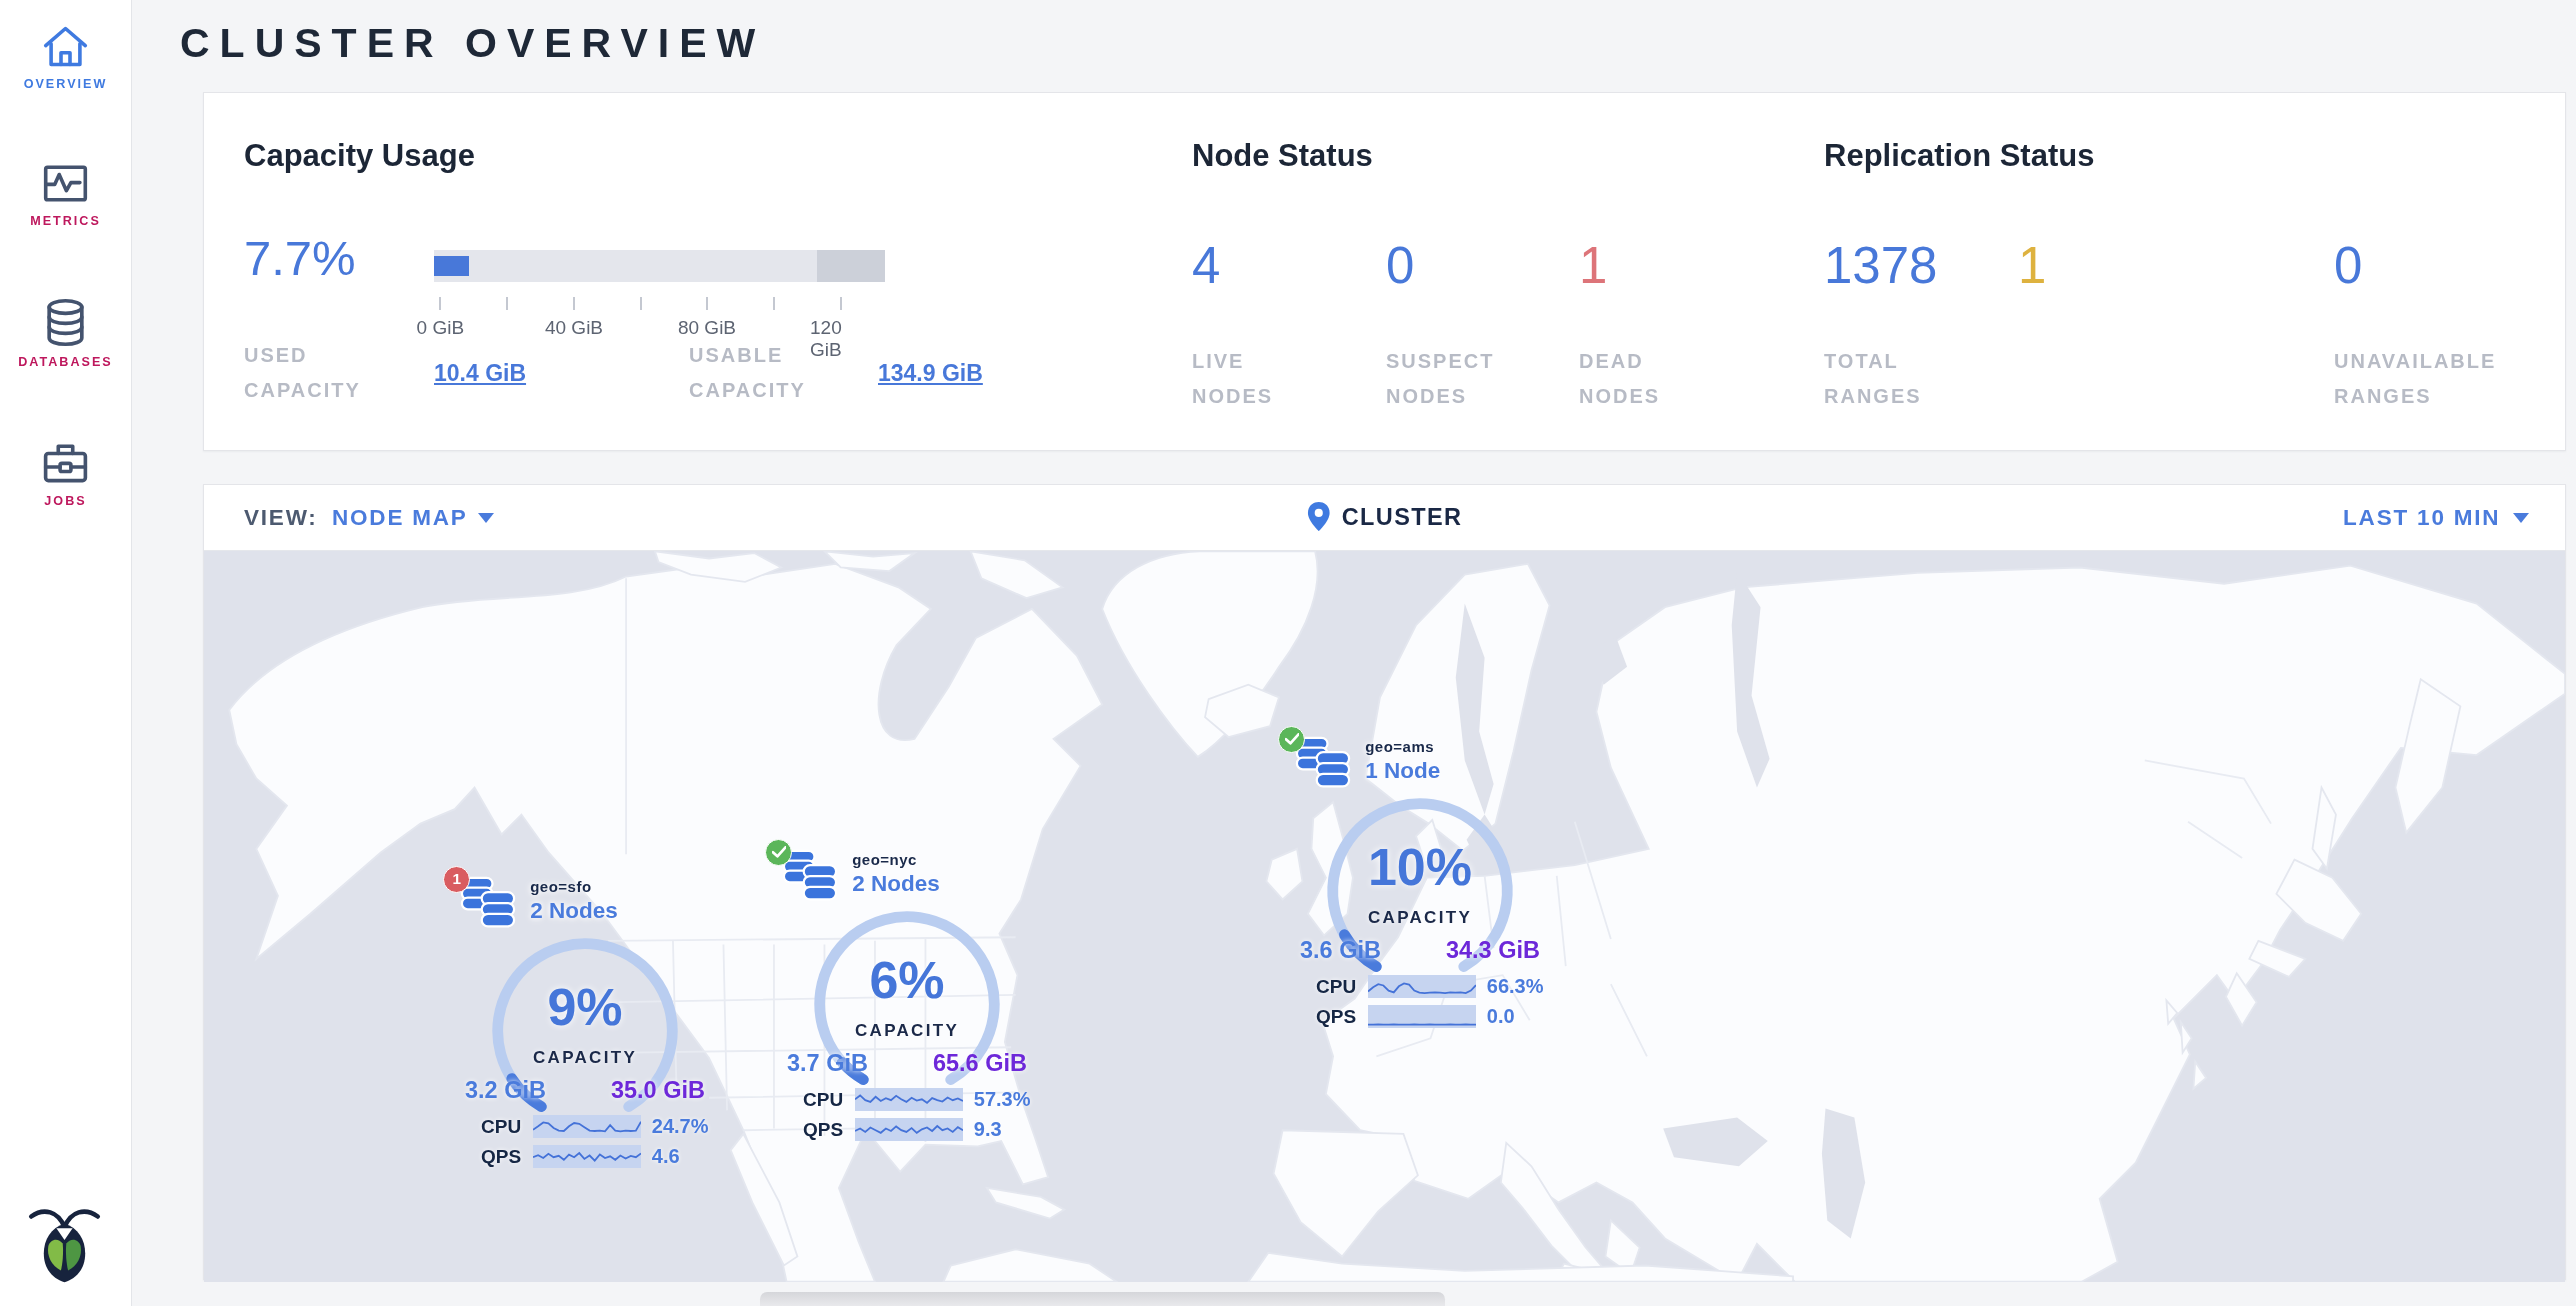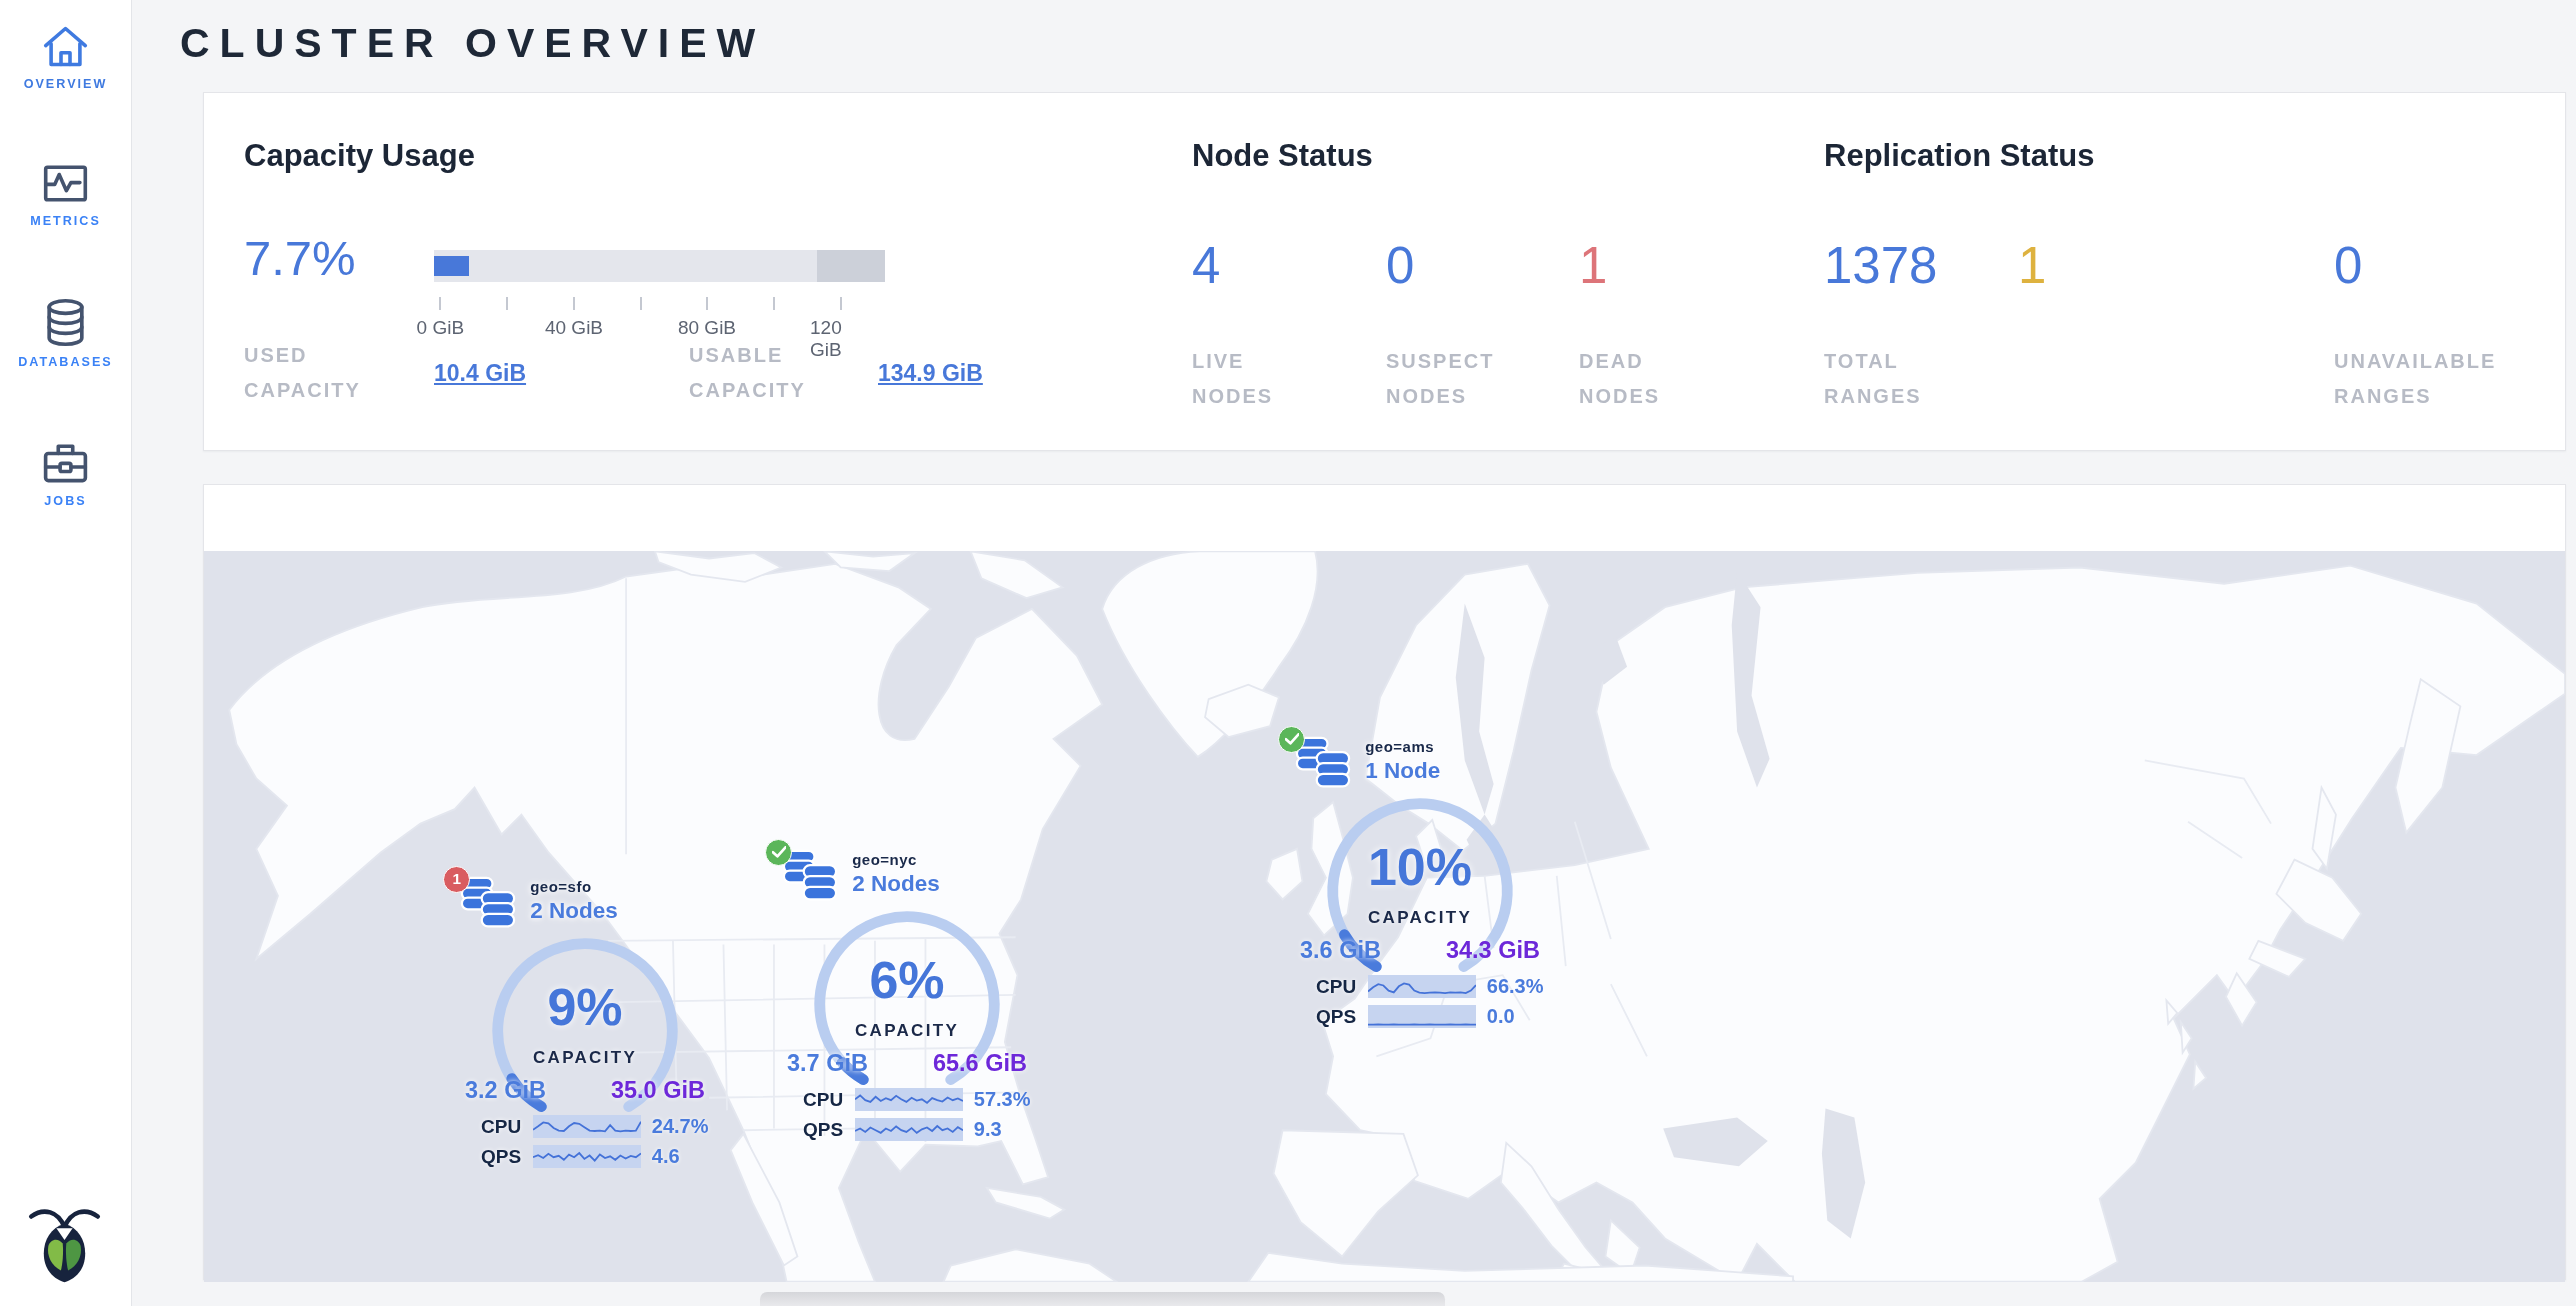--- a/index.html
+++ b/index.html
@@ -10,21 +10,21 @@
     font-family:"Liberation Sans", sans-serif;
     color:#1e2837;
   }
   
   .sidebar {
     position:absolute; left:0; top:0; width:132px; height:1306px;
     background:#ffffff; border-right:0.9px solid #e3e5e9; z-index:5;
     display:flex; flex-direction:column; align-items:center; padding-top:23.5px;
   }
   .nav-item { width:132px; display:flex; flex-direction:column; align-items:center; gap:8px; margin-bottom:70px; cursor:pointer; }
-  .nav-item .lbl { font-size:12.6px; font-weight:bold; letter-spacing:2px; color:#3b82f6; }
+  .nav-item .lbl { font-size:12.6px; font-weight:bold; letter-spacing:2px; color:#be185d; }
   .nav-item.active .lbl { color:#3f7ae0; }
   .nav-item svg { display:block; }
   .crl-logo { position:absolute; left:23.5px; bottom:18px; }
   
   .page-title {
     position:absolute; left:180px; top:20px;
     font-size:41px; font-weight:bold; letter-spacing:10px; color:#1e2837;
   }
   
   .card { position:absolute; background:#fff; border:0.9px solid #e4e5e9; box-shadow:0 0.9px 1.8px rgba(40,50,70,.05);margin-left:23px; }
@@ -189,20 +189,42 @@
 
     <h2 class="sec-title" style="left:1620px; top:45px;">Replication Status</h2>
     <div class="stat-val" style="left:1620px;">1378</div>
     <div class="stat-lbl" style="left:1620px; width:135px;">TOTAL RANGES</div>
     <div class="stat-val yellow" style="left:1814px;">1</div>
     <div class="stat-val" style="left:2130px;">0</div>
     <div class="stat-lbl" style="left:2130px; width:198px;">UNAVAILABLE RANGES</div>
   </section>
 
   <section class="card mapcard">
+    <div class="toolbar">
+      <div class="tb-left">
+        <span class="tb-view-label">VIEW:</span>
+        <span class="tb-view-value">
+          <span>NODE MAP</span>
+          <span class="caret"></span>
+        </span>
+      </div>
+      <div class="tb-center">
+        <span>
+          <svg width="23.5" height="31" viewBox="0 0 26 34">
+            <path d="M13 1 C6 1 1 6 1 13 C1 22 13 33 13 33 C13 33 25 22 25 13 C25 6 20 1 13 1 Z" fill="#3f7ae0"></path>
+            <circle cx="13" cy="13" r="4.5" fill="#ffffff"></circle>
+          </svg>
+        </span>
+        <span class="tb-breadcrumb">CLUSTER</span>
+      </div>
+      <div class="tb-right">
+        <span>LAST 10 MIN</span>
+        <span class="caret"></span>
+      </div>
+    </div>
 
     <div class="map">
       <svg class="world" width="2361" height="731" viewBox="0 0 2618 810">
         <rect class="water" x="0" y="0" width="2618" height="810"></rect>
 
         <path class="land" d="M 28,176 C 70,120 150,84 242,62 C 318,46 408,58 468,28 L 540,18 L 620,26 L 700,14 L 770,40 L 806,64 L 768,104 C 736,158 742,220 788,208 L 826,150 L 856,96 L 918,64 L 968,116 L 996,170 L 942,208 L 972,238 L 930,308 L 906,386 L 882,424 L 902,470 L 888,544 L 906,606 L 922,652 L 936,694 L 908,702 L 884,654 L 858,660 L 800,658 L 772,688 L 734,642 L 704,706 L 726,766 L 744,810 L 646,810 L 624,706 L 598,642 L 560,562 L 504,486 L 442,402 L 382,334 L 352,292 L 330,314 L 300,262 L 278,286 L 240,302 L 196,334 L 118,402 L 58,452 L 82,382 L 58,330 L 92,282 L 58,252 L 36,214 Z"></path>
 
         <path class="land" d="M 500,0 L 560,8 L 610,2 L 640,18 L 600,34 L 540,26 L 504,12 Z"></path>
         <path class="land" d="M 688,0 L 742,6 L 788,2 L 760,22 L 706,18 Z"></path>
         <path class="land" d="M 850,0 L 910,10 L 952,40 L 912,52 L 862,30 Z"></path>

